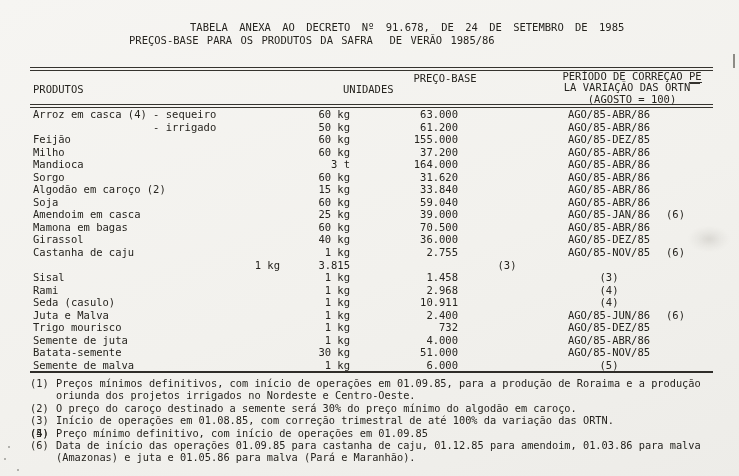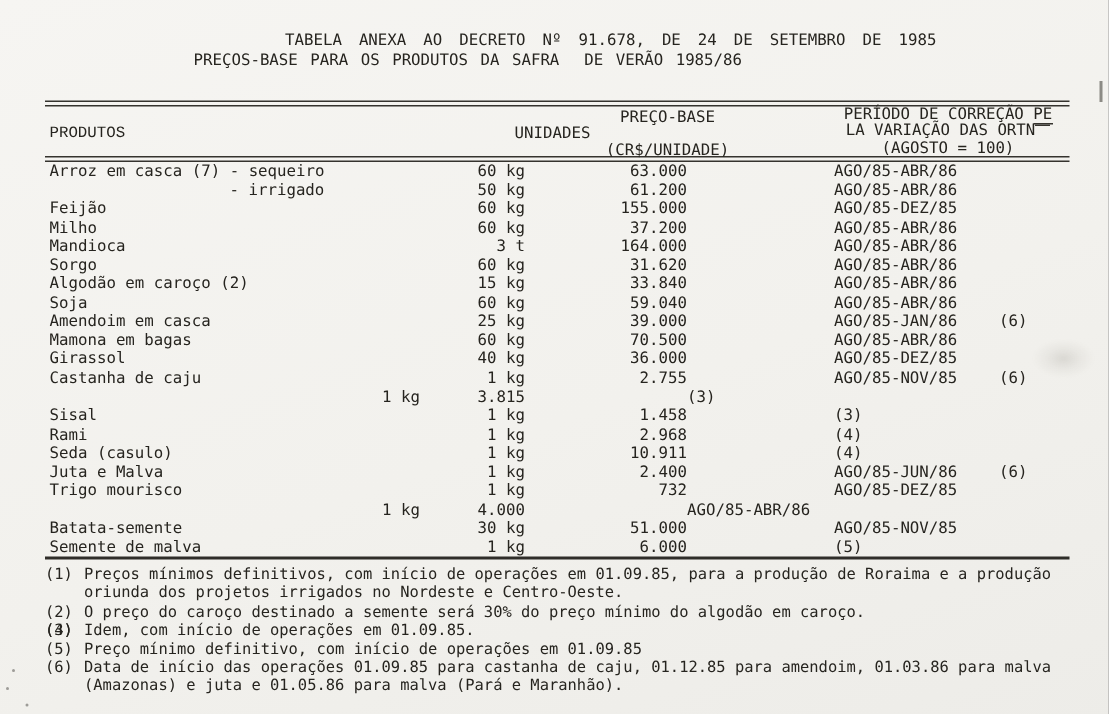--- a/index.html
+++ b/index.html
@@ -12,32 +12,32 @@
   }
   .t1{position:absolute;left:190px;top:21px;word-spacing:5px;white-space:pre;}
   .t2{position:absolute;left:129px;top:34px;word-spacing:2px;white-space:pre;}
 
   .table-wrap{position:absolute;left:30px;top:67px;width:683px;}
   .rule2{height:2px;border-top:1.5px solid #35332e;border-bottom:1px solid #35332e;}
   .rule-bottom{border-top:2px solid #2f2d29;}
 
   .thead{position:relative;height:33px;}
   .h-price1{position:absolute;left:330px;top:1px;width:170px;text-align:center;}
-  .h-prod{position:absolute;left:3px;top:12px;font-family:Liberation Mono, monospace;}
+  .h-prod{position:absolute;left:3px;top:12px;}
   .h-units{position:absolute;left:273px;top:12px;margin-left:40px;}
   .h-price2{position:absolute;left:330px;top:23px;width:170px;text-align:center;}
   .h-period{position:absolute;left:518px;top:0px;width:168px;text-align:center;line-height:11.4px;}
   .h-period .u{border-bottom:1px solid #35332e;}
   .cont-over{display:inline-block;width:10px;height:7px;border-top:1px solid #35332e;vertical-align:top;margin-top:1px;}
 
   .tbody{line-height:12.55px;}
   .row{display:grid;grid-template-columns:3px 247px 70px 108px 98px 106px 1fr;height:12.55px;white-space:pre;}
   .row.indent .c-prod{padding-left:120px;}
   .c-unit,.c-price{text-align:right;}
-  .c-period{text-align:left;}
+  .c-period{text-align:center;}
   .c-ref{padding-left:4px;}
 
   .footnotes{position:absolute;left:30px;top:377px;width:696px;font-size:10.3px;line-height:12.4px;}
   .fn{position:relative;padding-left:26px;}
   .fn .marker{position:absolute;left:0;top:0;}
 
   .tick{position:absolute;background:#55534d;opacity:.65;}
   .smudge{position:absolute;left:688px;top:226px;width:42px;height:26px;border-radius:50%;
     background:radial-gradient(closest-side,rgba(120,115,105,.35),rgba(120,115,105,.12) 55%,rgba(120,115,105,0));
     filter:blur(1px);opacity:.55;}
@@ -51,62 +51,61 @@
   <div class="t1">TABELA ANEXA AO DECRETO Nº 91.678, DE 24 DE SETEMBRO DE 1985</div>
   <div class="t2">PREÇOS-BASE PARA OS PRODUTOS DA SAFRA  DE VERÃO 1985/86</div>
 
   <div class="table-wrap">
     <div class="rule2"></div>
 
     <div class="thead">
       <div class="h-price1">PREÇO-BASE</div>
       <div class="h-prod">PRODUTOS</div>
       <div class="h-units">UNIDADES</div>
-      <div class="h-price2">(CR$/UNIDADE)</div>
       <div class="h-period">
         <div><span>PERÍODO DE CORREÇÃO</span> <span class="u">PE</span></div>
         <div><span>LA VARIAÇÃO DAS ORTN</span><span class="cont-over"></span></div>
         <div>(AGOSTO = 100)</div>
       </div>
     </div>
 
     <div class="rule2"></div>
 
     <div class="tbody" id="tbody">
-        <div class="row"><span class="sp"></span><span class="c-prod">Arroz em casca (7) - sequeiro</span><span class="c-unit">60 kg</span><span class="c-price">63.000</span><span class="sp"></span><span class="c-period">AGO/85-ABR/86</span><span class="c-ref"></span></div>
+        <div class="row"><span class="sp"></span><span class="c-prod">Arroz em casca (4) - sequeiro</span><span class="c-unit">60 kg</span><span class="c-price">63.000</span><span class="sp"></span><span class="c-period">AGO/85-ABR/86</span><span class="c-ref"></span></div>
         <div class="row indent"><span class="sp"></span><span class="c-prod">- irrigado</span><span class="c-unit">50 kg</span><span class="c-price">61.200</span><span class="sp"></span><span class="c-period">AGO/85-ABR/86</span><span class="c-ref"></span></div>
         <div class="row"><span class="sp"></span><span class="c-prod">Feijão</span><span class="c-unit">60 kg</span><span class="c-price">155.000</span><span class="sp"></span><span class="c-period">AGO/85-DEZ/85</span><span class="c-ref"></span></div>
         <div class="row"><span class="sp"></span><span class="c-prod">Milho</span><span class="c-unit">60 kg</span><span class="c-price">37.200</span><span class="sp"></span><span class="c-period">AGO/85-ABR/86</span><span class="c-ref"></span></div>
         <div class="row"><span class="sp"></span><span class="c-prod">Mandioca</span><span class="c-unit">3 t</span><span class="c-price">164.000</span><span class="sp"></span><span class="c-period">AGO/85-ABR/86</span><span class="c-ref"></span></div>
         <div class="row"><span class="sp"></span><span class="c-prod">Sorgo</span><span class="c-unit">60 kg</span><span class="c-price">31.620</span><span class="sp"></span><span class="c-period">AGO/85-ABR/86</span><span class="c-ref"></span></div>
         <div class="row"><span class="sp"></span><span class="c-prod">Algodão em caroço (2)</span><span class="c-unit">15 kg</span><span class="c-price">33.840</span><span class="sp"></span><span class="c-period">AGO/85-ABR/86</span><span class="c-ref"></span></div>
         <div class="row"><span class="sp"></span><span class="c-prod">Soja</span><span class="c-unit">60 kg</span><span class="c-price">59.040</span><span class="sp"></span><span class="c-period">AGO/85-ABR/86</span><span class="c-ref"></span></div>
         <div class="row"><span class="sp"></span><span class="c-prod">Amendoim em casca</span><span class="c-unit">25 kg</span><span class="c-price">39.000</span><span class="sp"></span><span class="c-period">AGO/85-JAN/86</span><span class="c-ref">(6)</span></div>
         <div class="row"><span class="sp"></span><span class="c-prod">Mamona em bagas</span><span class="c-unit">60 kg</span><span class="c-price">70.500</span><span class="sp"></span><span class="c-period">AGO/85-ABR/86</span><span class="c-ref"></span></div>
         <div class="row"><span class="sp"></span><span class="c-prod">Girassol</span><span class="c-unit">40 kg</span><span class="c-price">36.000</span><span class="sp"></span><span class="c-period">AGO/85-DEZ/85</span><span class="c-ref"></span></div>
         <div class="row"><span class="sp"></span><span class="c-prod">Castanha de caju</span><span class="c-unit">1 kg</span><span class="c-price">2.755</span><span class="sp"></span><span class="c-period">AGO/85-NOV/85</span><span class="c-ref">(6)</span></div>
         <div class="row"><span class="sp"></span><span class="c-unit">1 kg</span><span class="c-price">3.815</span><span class="sp"></span><span class="c-period">(3)</span><span class="c-ref"></span></div>
         <div class="row"><span class="sp"></span><span class="c-prod">Sisal</span><span class="c-unit">1 kg</span><span class="c-price">1.458</span><span class="sp"></span><span class="c-period">(3)</span><span class="c-ref"></span></div>
         <div class="row"><span class="sp"></span><span class="c-prod">Rami</span><span class="c-unit">1 kg</span><span class="c-price">2.968</span><span class="sp"></span><span class="c-period">(4)</span><span class="c-ref"></span></div>
         <div class="row"><span class="sp"></span><span class="c-prod">Seda (casulo)</span><span class="c-unit">1 kg</span><span class="c-price">10.911</span><span class="sp"></span><span class="c-period">(4)</span><span class="c-ref"></span></div>
         <div class="row"><span class="sp"></span><span class="c-prod">Juta e Malva</span><span class="c-unit">1 kg</span><span class="c-price">2.400</span><span class="sp"></span><span class="c-period">AGO/85-JUN/86</span><span class="c-ref">(6)</span></div>
         <div class="row"><span class="sp"></span><span class="c-prod">Trigo mourisco</span><span class="c-unit">1 kg</span><span class="c-price">732</span><span class="sp"></span><span class="c-period">AGO/85-DEZ/85</span><span class="c-ref"></span></div>
-        <div class="row"><span class="sp"></span><span class="c-unit">1 kg</span><span class="c-price">4.000</span><span class="sp"></span><span class="c-period">AGO/85-ABR/86</span><span class="c-ref"></span></div>
+        <div class="row"><span class="sp"></span><span class="c-prod">Semente de juta</span><span class="c-unit">1 kg</span><span class="c-price">4.000</span><span class="sp"></span><span class="c-period">AGO/85-ABR/86</span><span class="c-ref"></span></div>
         <div class="row"><span class="sp"></span><span class="c-prod">Batata-semente</span><span class="c-unit">30 kg</span><span class="c-price">51.000</span><span class="sp"></span><span class="c-period">AGO/85-NOV/85</span><span class="c-ref"></span></div>
         <div class="row"><span class="sp"></span><span class="c-prod">Semente de malva</span><span class="c-unit">1 kg</span><span class="c-price">6.000</span><span class="sp"></span><span class="c-period">(5)</span><span class="c-ref"></span></div>
       </div>
 
     <div class="rule-bottom"></div>
   </div>
 
   <div class="footnotes" id="footnotes">
       <div class="fn"><span class="marker">(1)</span><span>Preços mínimos definitivos, com início de operações em 01.09.85, para a produção de Roraima e a produção oriunda dos projetos irrigados no Nordeste e Centro-Oeste.</span></div>
       <div class="fn"><span class="marker">(2)</span><span>O preço do caroço destinado a semente será 30% do preço mínimo do algodão em caroço.</span></div>
-      <div class="fn"><span class="marker">(3)</span></div>
-      <div class="fn"><span class="marker">(4)</span><span>Idem, com início de operações em 01.09.85.</span></div>
+      <div class="fn"><span class="marker">(3)</span><span>Início de operações em 01.08.85, com correção trimestral de até 100% da variação das ORTN.</span></div>
+      <div class="fn"><span class="marker">(4)</span></div>
       <div class="fn"><span class="marker">(5)</span><span>Preço mínimo definitivo, com início de operações em 01.09.85</span></div>
       <div class="fn"><span class="marker">(6)</span><span>Data de início das operações 01.09.85 para castanha de caju, 01.12.85 para amendoim, 01.03.86 para malva (Amazonas) e juta e 01.05.86 para malva (Pará e Maranhão).</span></div>
     </div>
 
   <div class="tick" style="left:733px;top:54px;width:2px;height:14px;"></div>
   <div class="smudge"></div>
   <div class="speck" style="left:8px;top:446px;"></div>
   <div class="speck" style="left:17px;top:469px;"></div>
   <div class="speck" style="left:4px;top:458px;"></div>
 </div>

